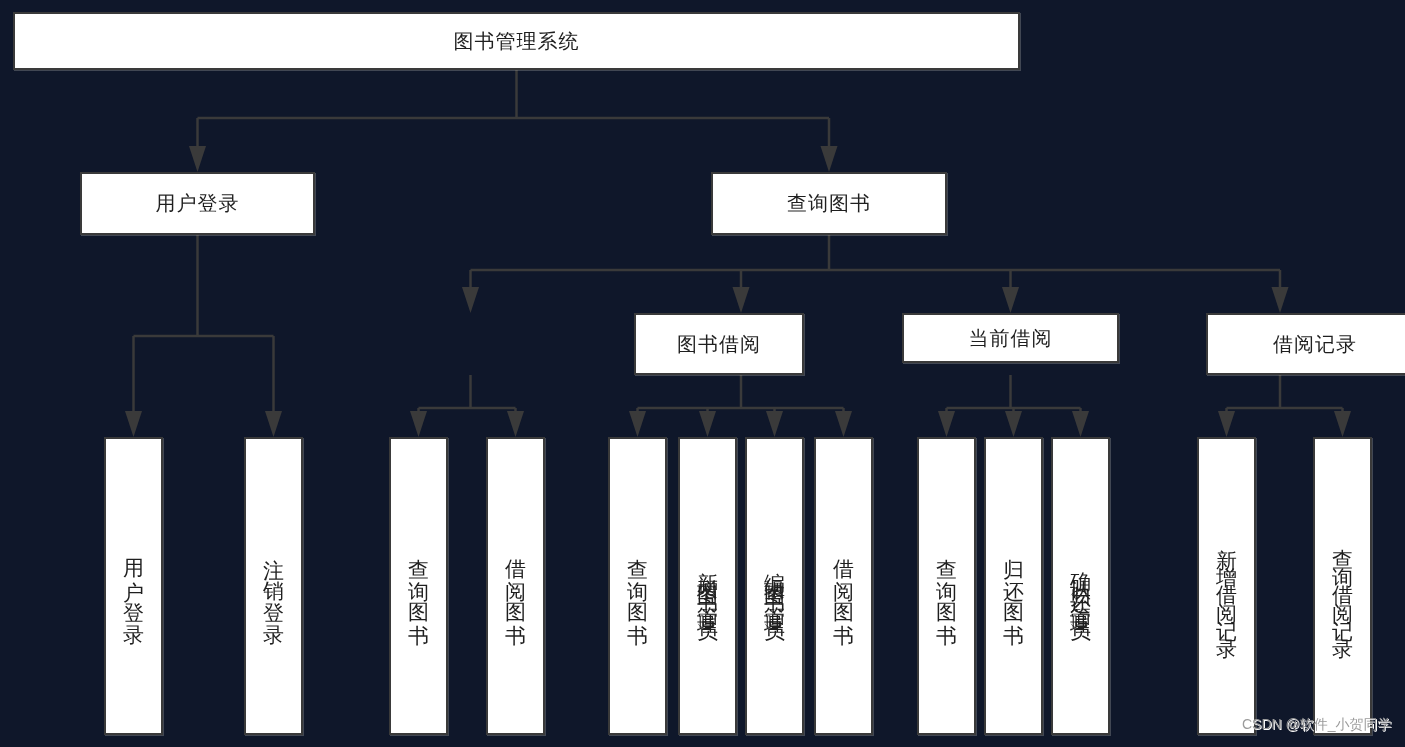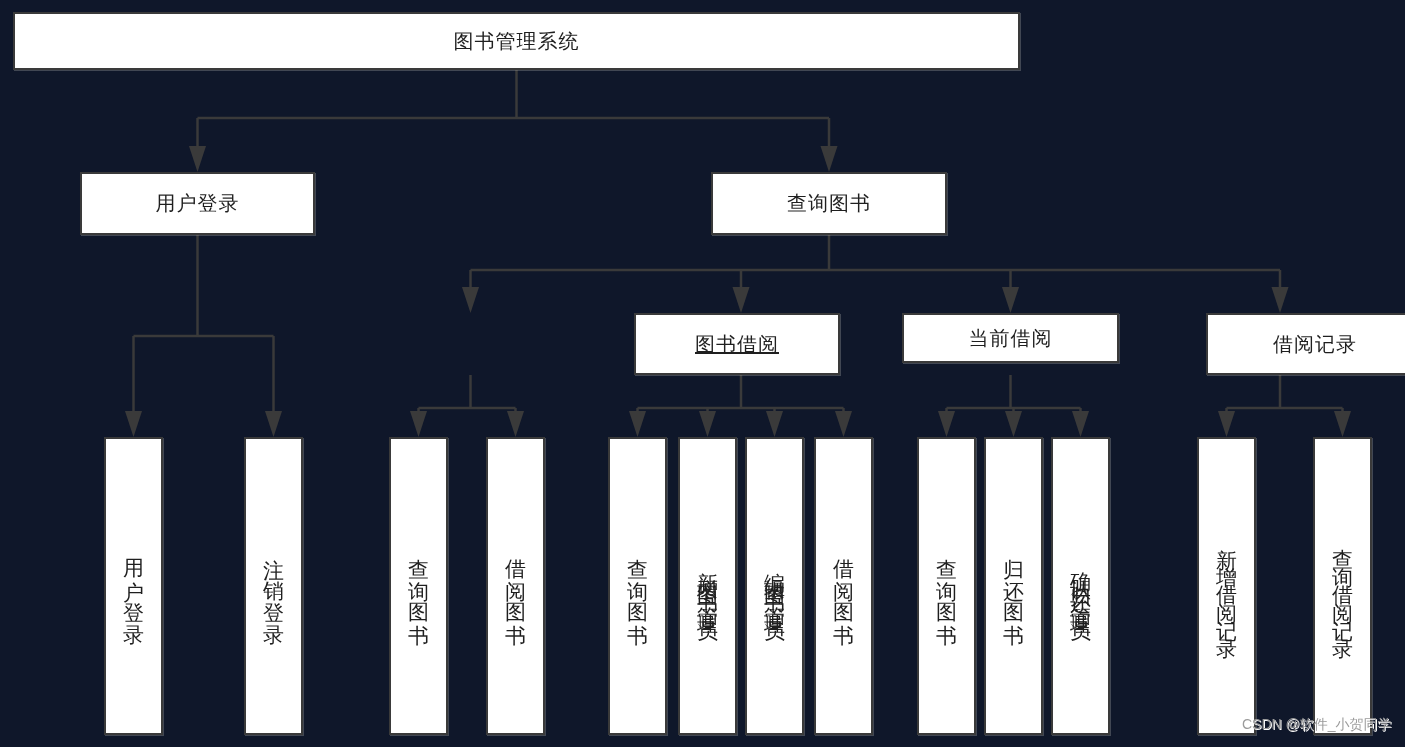--- a/index.html
+++ b/index.html
@@ -35,21 +35,21 @@
     color: #1f1f1f;
     font-size: 20px;
     letter-spacing: 1px;
     box-shadow: 1px 1px 0 rgba(160,160,160,0.35);
   }
   
   .node-root  { left: 13px;   top: 12px;  width: 1007px; height: 58px; }
   .node-b1    { left: 80px;   top: 172px; width: 235px;  height: 63px; }
   .node-b2    { left: 711px;  top: 172px; width: 236px;  height: 63px; }
   .node-g1    { left: 363px;  top: 313px; width: 215px;  height: 62px; }
-  .node-g2    { left: 634px;  top: 313px; width: 206px;  height: 62px; text-decoration: underline; }
+  .node-g2    { left: 634px;  top: 313px; width: 170px;  height: 62px; }
   .node-g3    { left: 902px;  top: 313px; width: 217px;  height: 50px; }
   .node-g4    { left: 1170px; top: 313px; width: 218px;  height: 62px; margin-left: 36px; }
   
   .leaf {
     top: 437px;
     width: 59px;
     height: 298px;
   }
   .leaf > span {
     writing-mode: vertical-rl;

